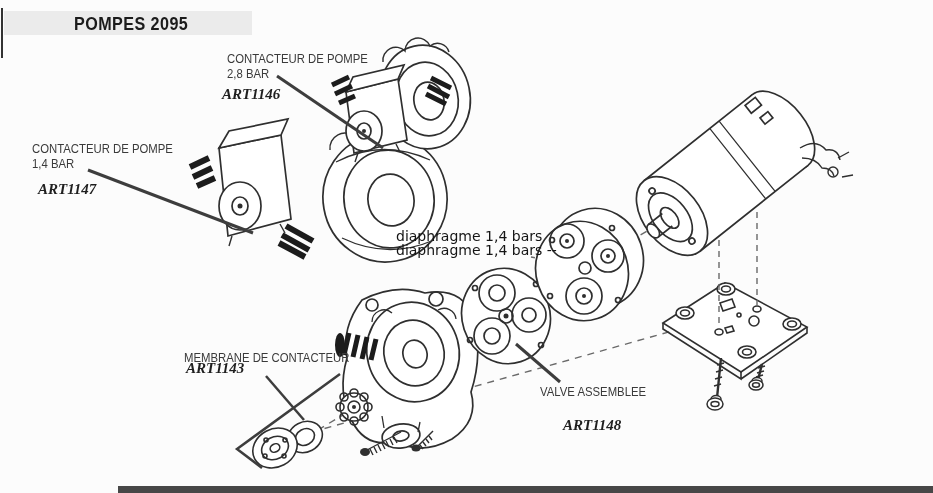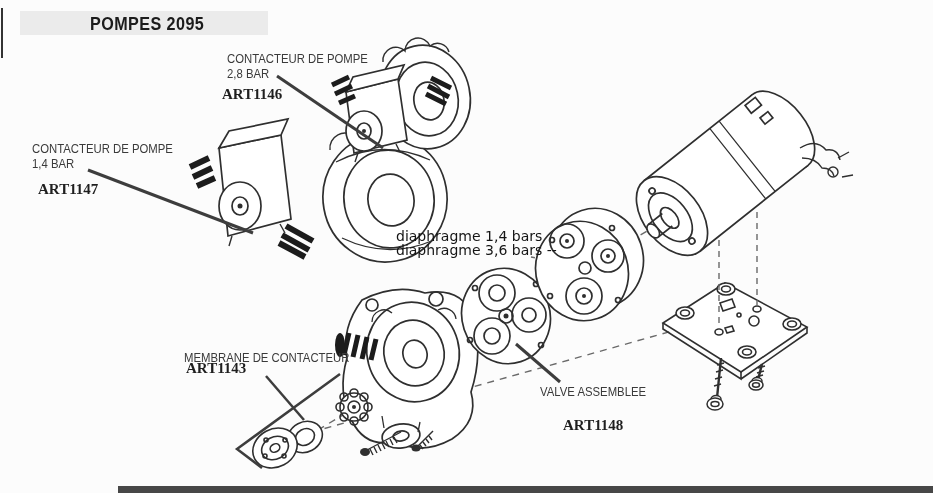--- a/index.html
+++ b/index.html
@@ -1,25 +1,25 @@
 <!DOCTYPE html>
 <html><head>
 <meta charset="utf-8">
 <style>
   html,body{margin:0;padding:0;background:#ffffff;}
   #stage{position:relative;width:933px;height:493px;background:#fcfcfc;overflow:hidden;
          font-family:"Liberation Sans",sans-serif;}
   svg{position:absolute;left:0;top:0;}
-  .banner{position:absolute;left:20px;top:11px;width:248px;height:24px;background:#ebebeb;}
+  .banner{position:absolute;left:4px;top:11px;width:248px;height:24px;background:#ebebeb;}
   .banner span{position:absolute;left:70px;top:2px;font-size:19px;font-weight:bold;
                color:#1b1b1b;letter-spacing:.5px;transform:scaleX(.85);transform-origin:left top;
                white-space:nowrap;}
   .lbl{position:absolute;font-size:13.5px;line-height:15px;color:#3a3a3a;
        transform:scaleX(.84);transform-origin:left top;white-space:nowrap;}
-  .art{position:absolute;font-family:"Liberation Serif",serif;font-weight:bold;
+  .art{position:absolute;font-family:"Liberation Serif",serif;font-style:italic;font-weight:bold;
        font-size:15px;color:#1f1f1f;white-space:nowrap;}
   .diaph{position:absolute;font-family:"DejaVu Sans",sans-serif;font-size:14px;line-height:13.5px;
          color:#151515;white-space:nowrap;}
   .bottom-bar{position:absolute;left:118px;right:0;bottom:0;height:7px;background:#474747;}
   .edge-artifact{position:absolute;left:1px;top:8px;width:2px;height:50px;background:#333;}
 </style>
 </head>
 <body>
 
 <div id="stage">
@@ -238,21 +238,21 @@
   <div class="art" style="left:222px;top:86px">ART1146</div>
 
   <div class="lbl" style="left:32px;top:141px">
     <div>CONTACTEUR DE POMPE</div>
     <div>1,4 BAR</div>
   </div>
   <div class="art" style="left:38px;top:181px">ART1147</div>
 
   <div class="diaph" style="left:396px;top:230px">
     <div>diaphragme 1,4 bars</div>
-    <div>diaphragme 3,6 bars --</div>
+    <div>diaphragme 1,4 bars --</div>
   </div>
 
   <div class="lbl" style="left:184px;top:350px">MEMBRANE DE CONTACTEUR</div>
   <div class="art" style="left:186px;top:360px">ART1143</div>
 
   <div class="lbl" style="left:540px;top:384px">VALVE ASSEMBLEE</div>
   <div class="art" style="left:563px;top:417px">ART1148</div>
 
 </div>
 

